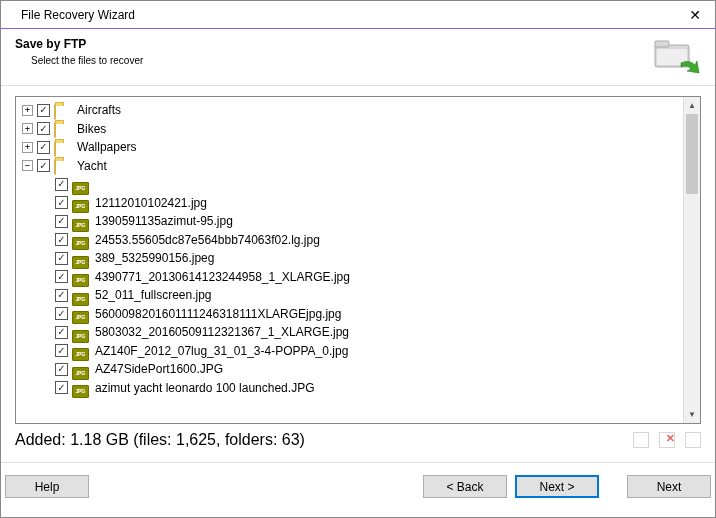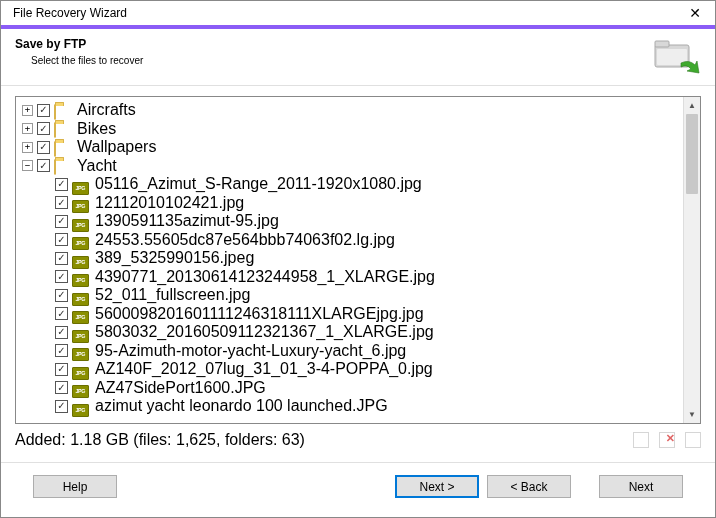--- a/index.html
+++ b/index.html
@@ -11,22 +11,22 @@
     width: 716px;
     height: 518px;
     overflow: hidden;
     border: 1px solid #888;
     position: relative;
   }
   .titlebar {
     height: 28px;
     display: flex;
     align-items: center;
-    padding: 0 0 0 12px;
-    border-bottom: 4px solid #8b5cf6;
+    padding: 0 0 0 20px;
+    border-bottom: 1px solid #8b5cf6;
     background: #fff;
     gap: 16px;
   }
   .titlebar .title { flex: 1; font-size: 12px; }
   .titlebar .close {
     width: 40px; height: 28px; display:flex; align-items:center; justify-content:center;
     font-size: 14px; font-family: Arial; cursor: default;
   }
   .header {
     padding: 8px 14px 10px 14px;
@@ -84,21 +84,21 @@
   }
   .jpg {
     width:17px; height:13px; background:#8a8f00; border:1px solid #6b6f00;
     border-radius:1px; position:relative;
     display:inline-flex; align-items:center; justify-content:center;
   }
   .jpg::after{
     content:"JPG"; color:#fff; font-size:6px; font-weight:bold; letter-spacing:-0.5px;
     transform: scale(0.9);
   }
-  .label { font-size:16px; padding-left:1px;}
+  .label { font-size:12px; padding-left:1px;}
   
   .scrollbar {
     width:17px; background:#f0f0f0; border-left:1px solid #ddd;
     position:relative;
   }
   .sb-btn {
     height:17px; display:flex; align-items:center; justify-content:center;
     font-size:8px; color:#555;
   }
   .sb-thumb {
@@ -113,21 +113,21 @@
     font-size:16px;
     height: 20px;
   }
   .statusline .txt{ flex:1; }
   .status-icons { display:flex; gap:10px; opacity:0.6; }
   .status-icons .si{ width:16px; height:16px; border:1px solid #bbb; position:relative; }
   .si.del::after{content:"✕"; color:#c00; font-size:11px; position:absolute; top:-1px; right:-1px; font-weight:bold;}
   
   .footer-sep{ height:1px; background:#e0e0e0; margin: 12px 0 0 0;}
   .footer {
-    padding: 12px 32px;
+    padding: 12px 4px;
     display:flex; gap:8px; align-items:center;text-align:right;
   }
   .spacer{flex:1;}
   .btn {
     min-width:84px; height:23px; border:1px solid #adadad; background:#e1e1e1;
     font-size:12px; display:inline-flex; align-items:center; justify-content:center;
     padding: 0 12px; cursor:default;
   }
   .btn.primary { border:2px solid #0078d7; background:#e1e1e1; height:23px;}
 </style>
@@ -179,21 +179,20 @@
         <span class="expander">−</span>
         <span class="chk"></span>
         <span class="ficon"><span class="folder"></span></span>
         <span class="label">Yacht</span>
       </div>
       <div class="row">
         <span class="indent"></span>
         <span class="nox"></span>
         <span class="chk"></span>
         <span class="ficon"><span class="jpg"></span></span>
-        <span class="label">05116_Azimut_S-Range_2011-1920x1080.jpg</span>
       </div>
       <div class="row">
         <span class="indent"></span>
         <span class="nox"></span>
         <span class="chk"></span>
         <span class="ficon"><span class="jpg"></span></span>
         <span class="label">12112010102421.jpg</span>
       </div>
       <div class="row">
         <span class="indent"></span>
@@ -236,27 +235,20 @@
         <span class="chk"></span>
         <span class="ficon"><span class="jpg"></span></span>
         <span class="label">5600098201601111246318111XLARGEjpg.jpg</span>
       </div>
       <div class="row">
         <span class="indent"></span>
         <span class="nox"></span>
         <span class="chk"></span>
         <span class="ficon"><span class="jpg"></span></span>
         <span class="label">5803032_20160509112321367_1_XLARGE.jpg</span>
-      </div>
-      <div class="row">
-        <span class="indent"></span>
-        <span class="nox"></span>
-        <span class="chk"></span>
-        <span class="ficon"><span class="jpg"></span></span>
-        <span class="label">95-Azimuth-motor-yacht-Luxury-yacht_6.jpg</span>
       </div>
       <div class="row">
         <span class="indent"></span>
         <span class="nox"></span>
         <span class="chk"></span>
         <span class="ficon"><span class="jpg"></span></span>
         <span class="label">AZ140F_2012_07lug_31_01_3-4-POPPA_0.jpg</span>
       </div>
       <div class="row">
         <span class="indent"></span>
@@ -286,17 +278,17 @@
     <div class="si"></div>
     <div class="si del"></div>
     <div class="si"></div>
   </div>
 </div>
 
 <div class="footer-sep"></div>
 <div class="footer">
   <div class="btn">Help</div>
   <div class="spacer"></div>
+  <div class="btn">&lt; Back</div>
   <div class="btn primary">Next &gt;</div>
-  <div class="btn">&lt; Back</div>
   <div style="width:12px"></div>
   <div class="btn">Next</div>
 </div>
 
 </body></html>

